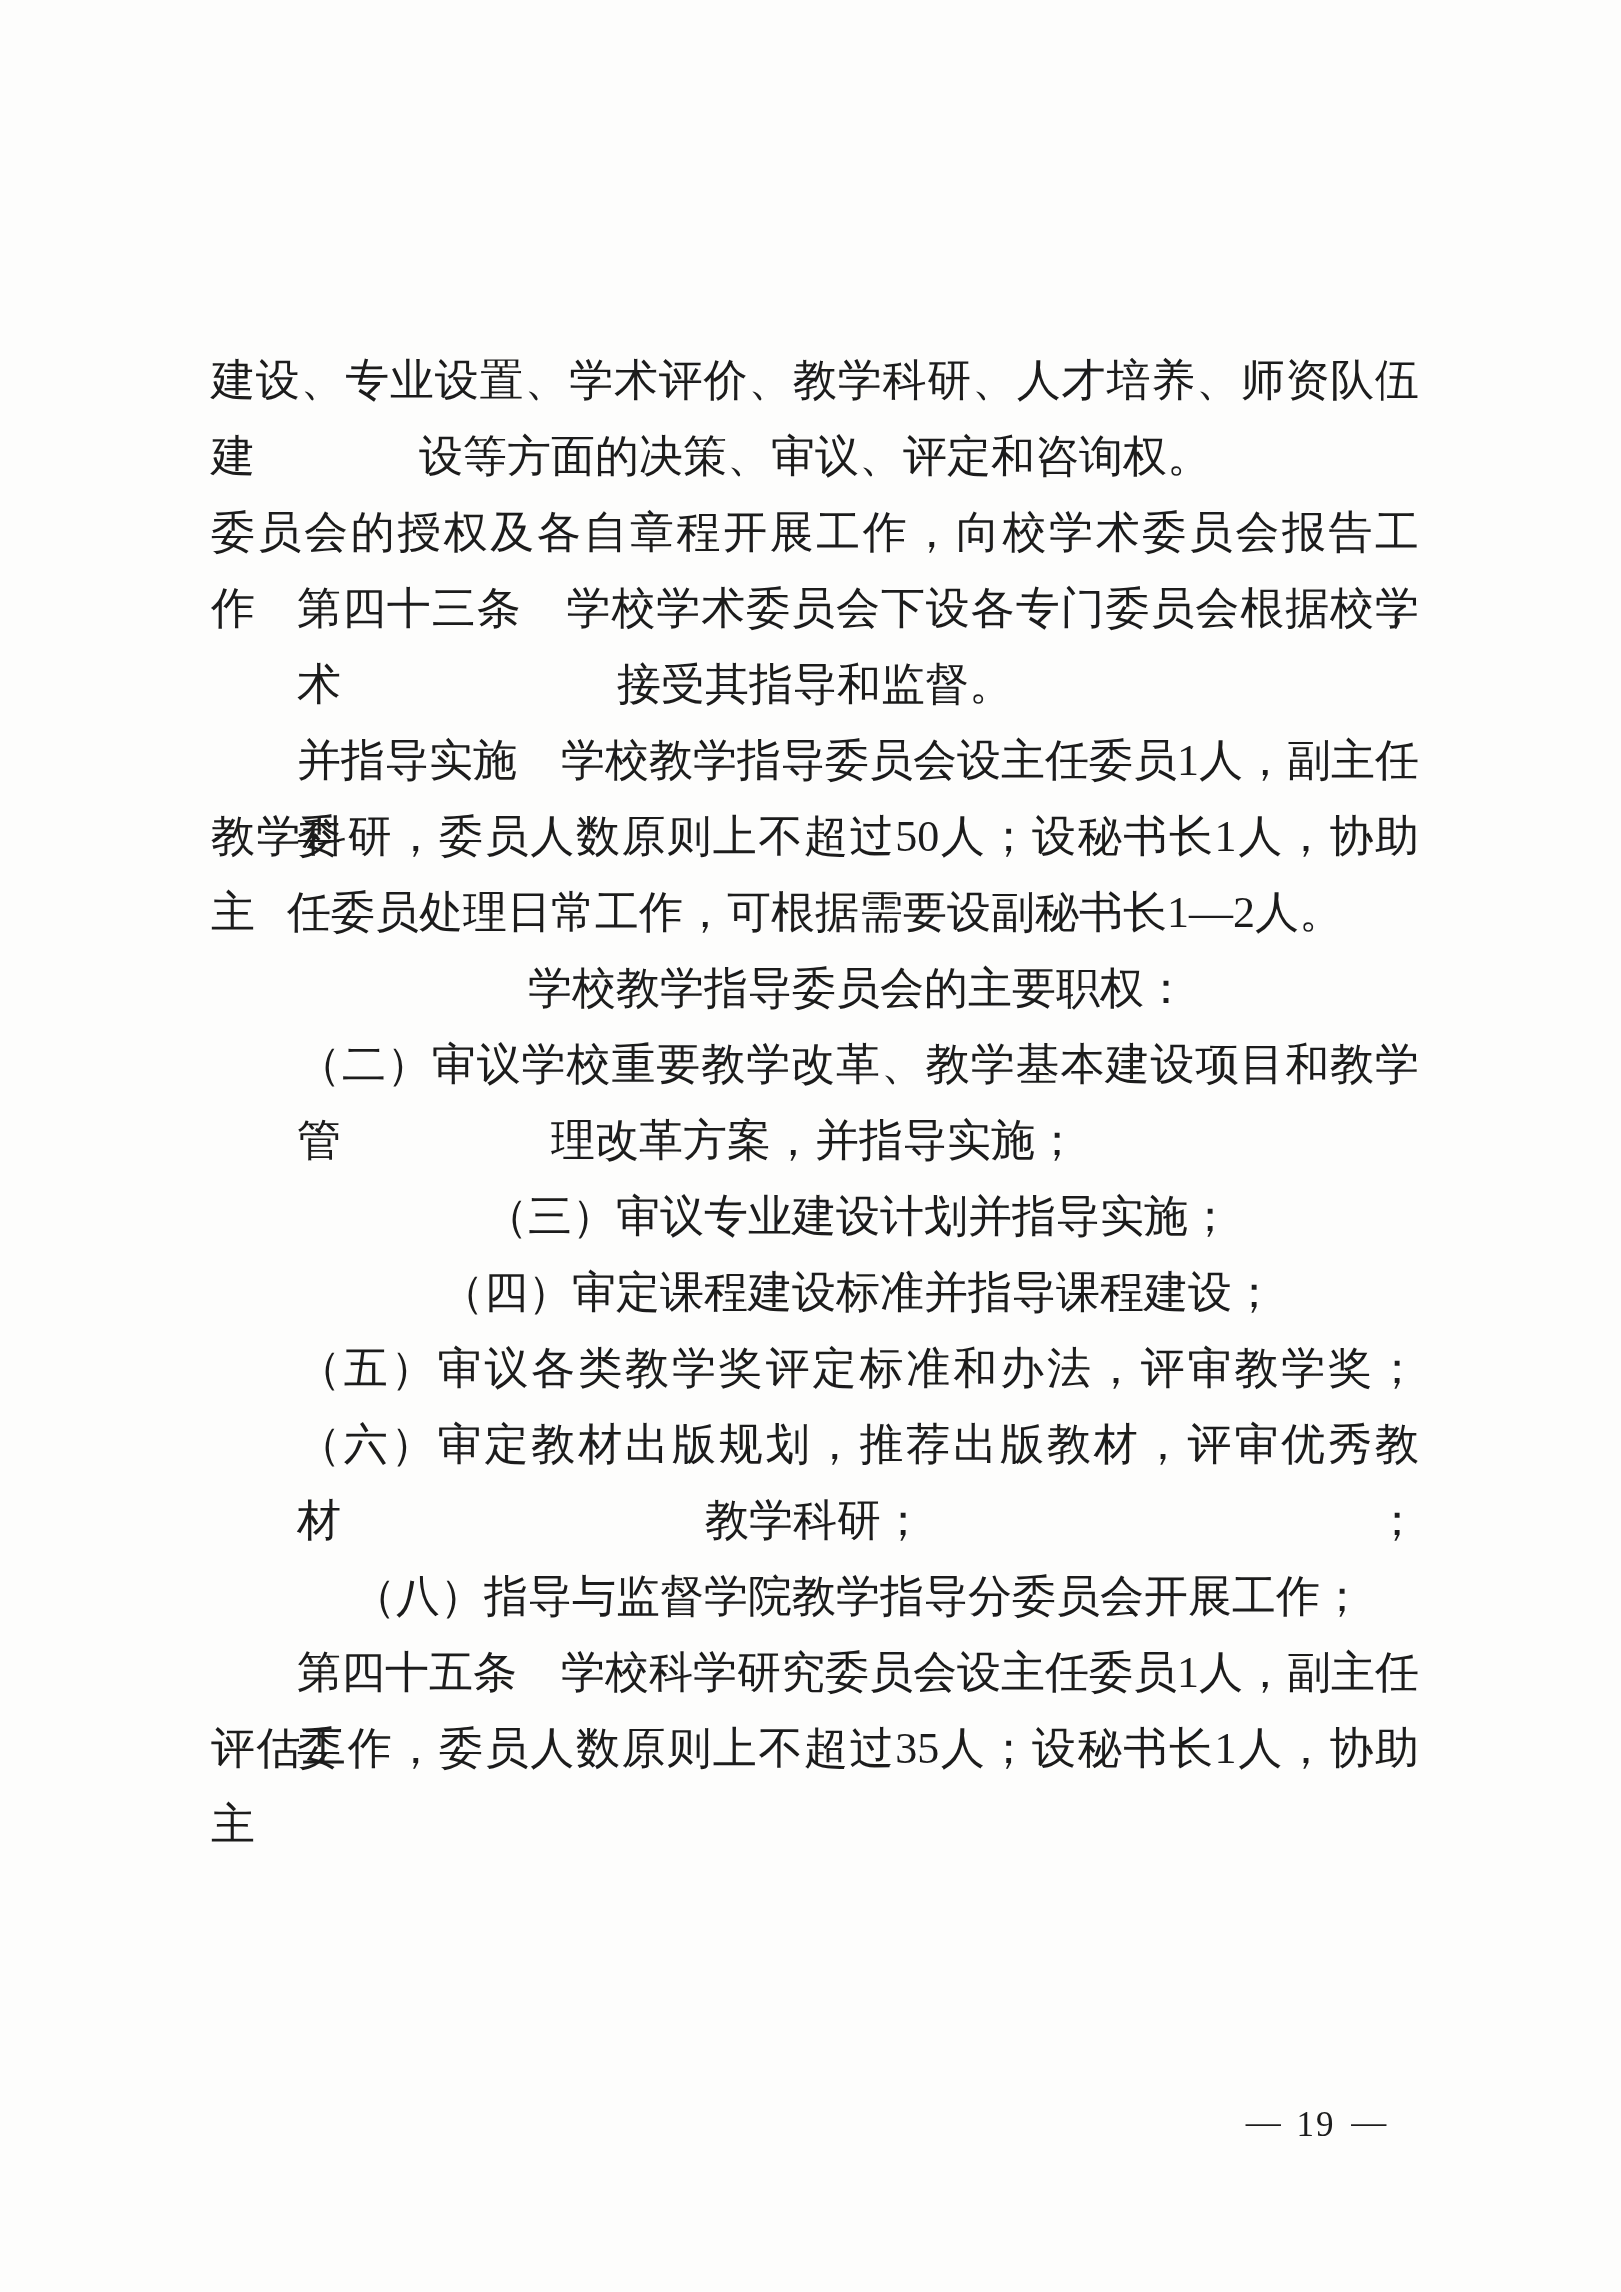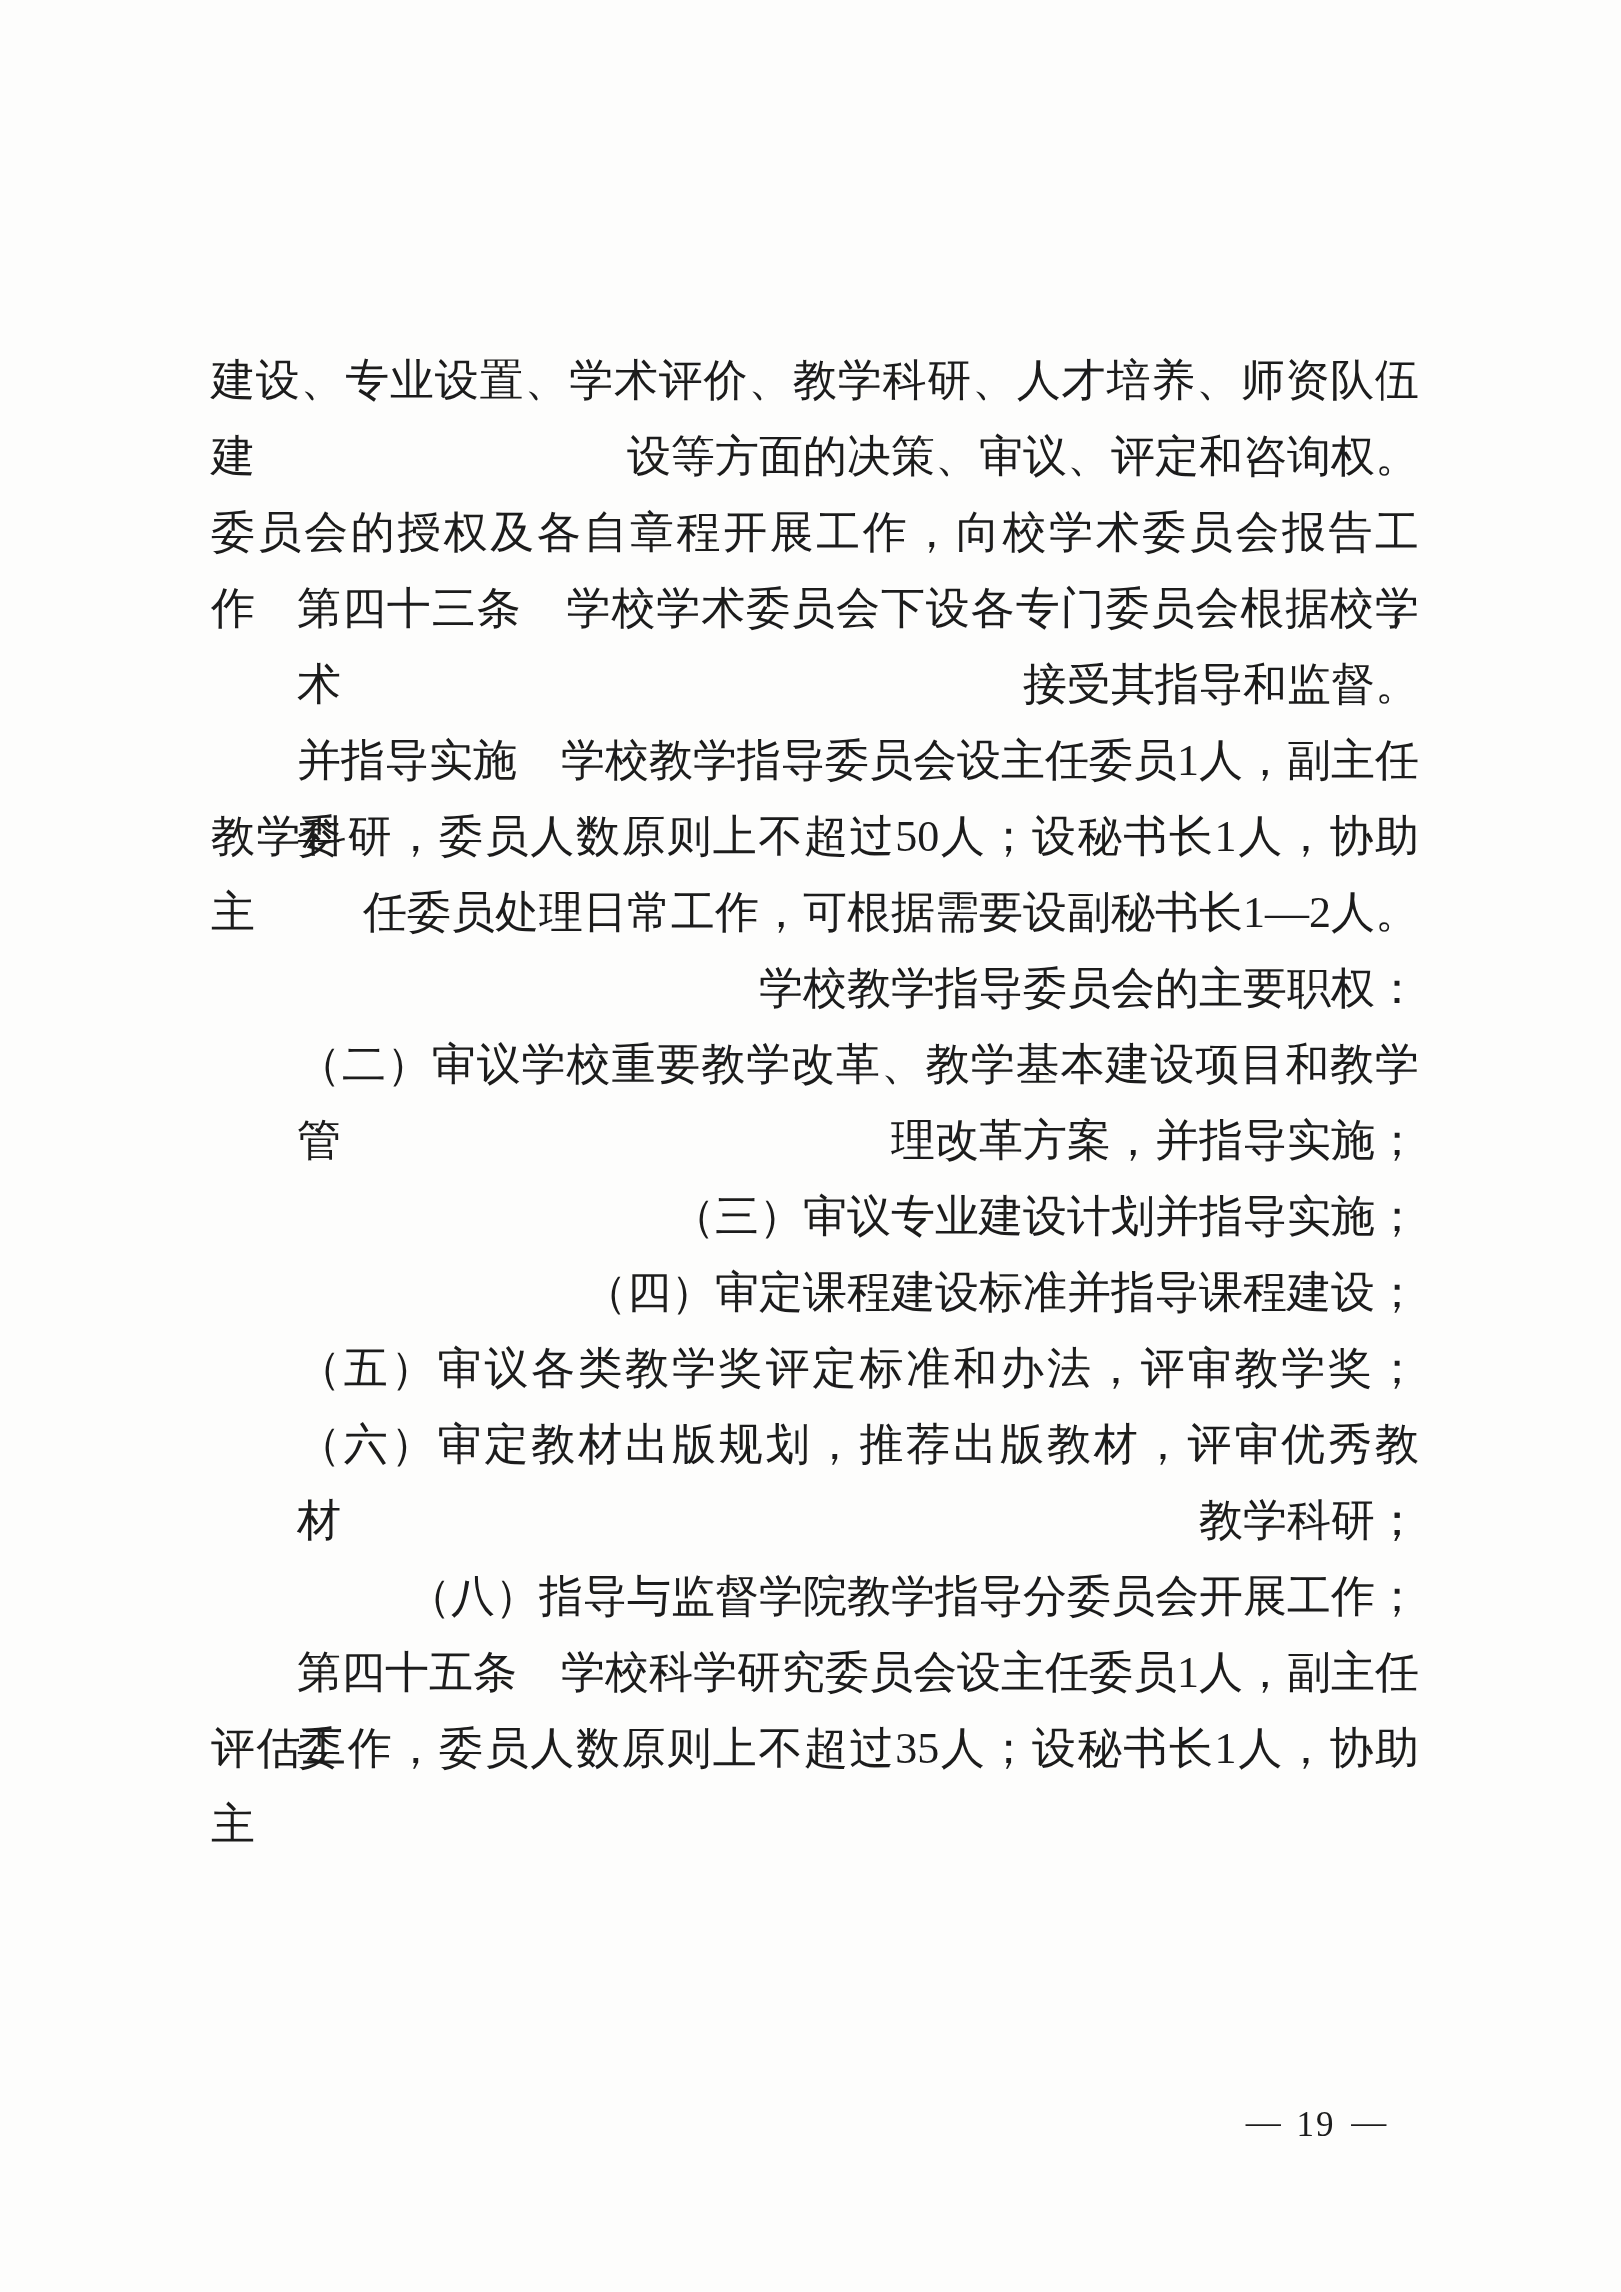--- a/index.html
+++ b/index.html
@@ -23,21 +23,21 @@
   .text-block {
     position: absolute;
     left: 211px;
     top: 296px;
     width: 1208px;
   }
   .line {
     height: 76px;
     line-height: 76px;
     font-size: 44px;
-    text-align: right;
+    text-align: center;
     white-space: normal;
     overflow: visible;
   }
   .line.indent {
     padding-left: 86px;
   }
   .line.justify {
     text-align: justify;
     text-align-last: justify;
     text-justify: inter-ideograph;

